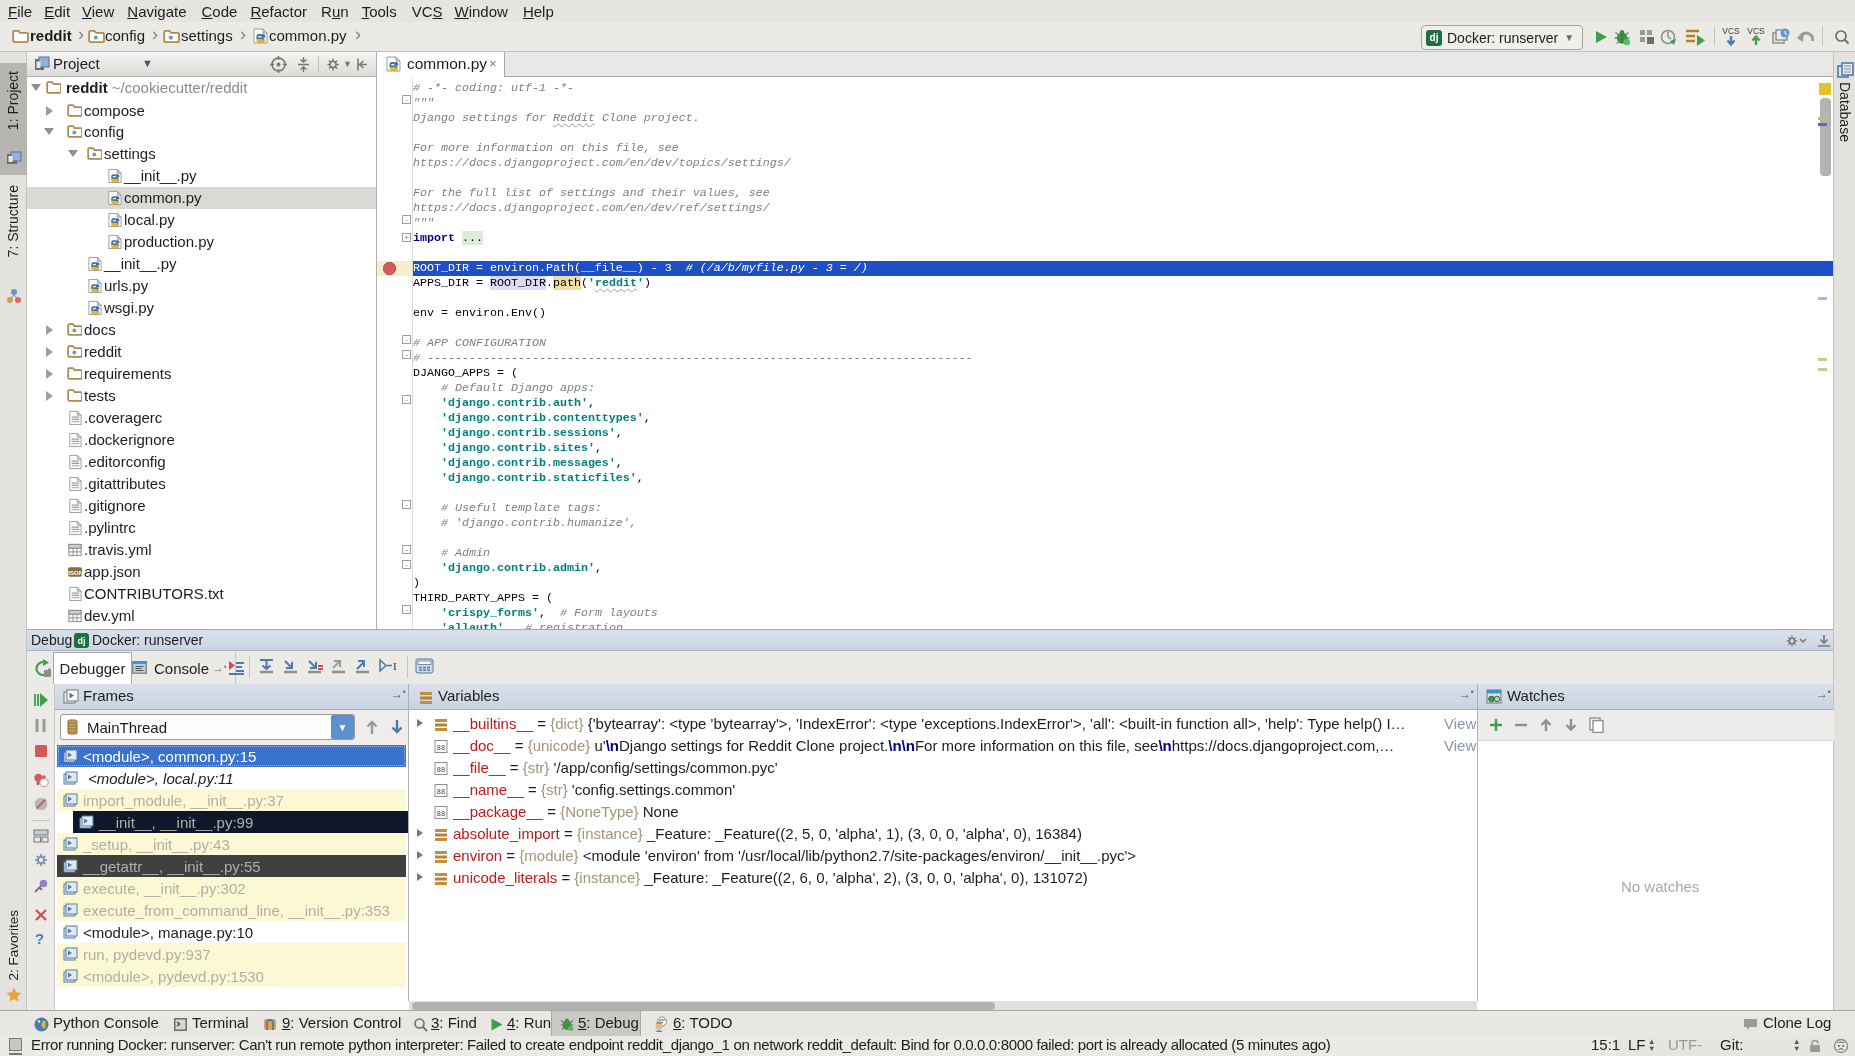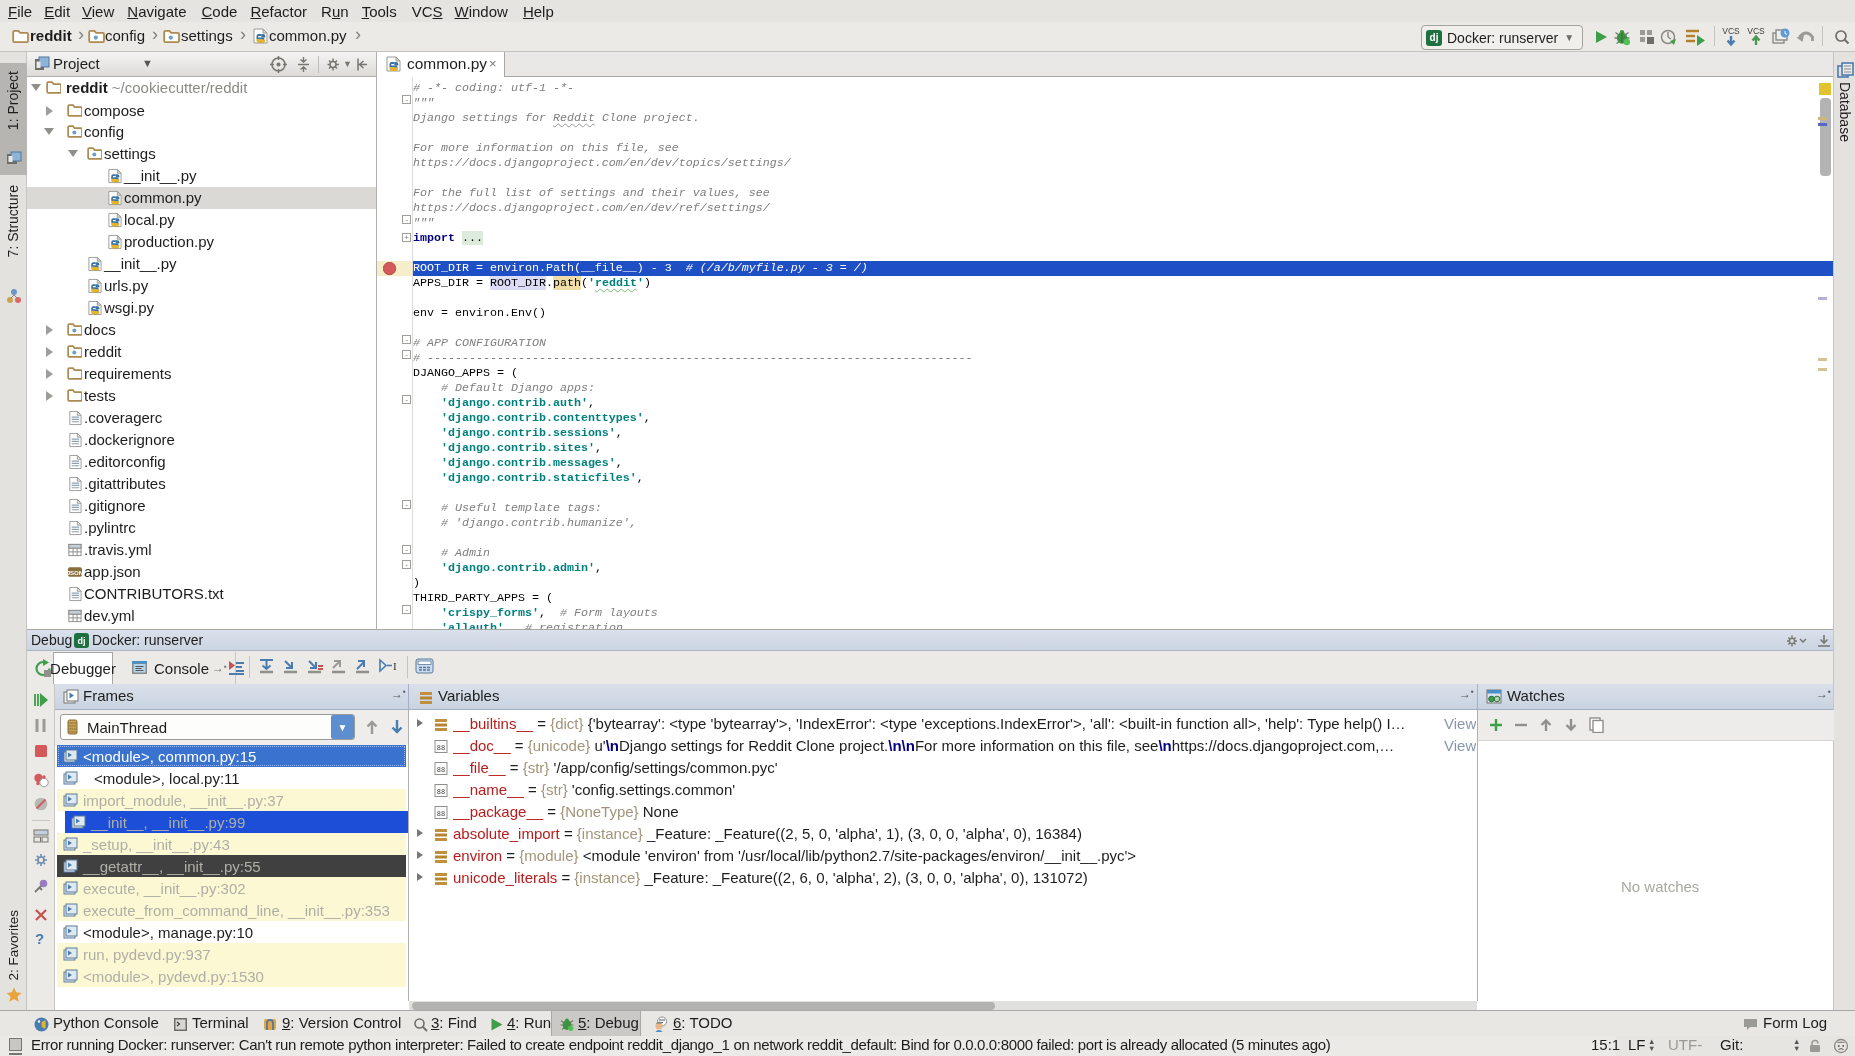--- a/index.html
+++ b/index.html
@@ -390,21 +390,21 @@
  <svg class="a" style="left:1789px;top:3px" width="16" height="16">
       <path d="M8 2v8M4.5 6.5 8 10l3.5-3.5M2 13h12" stroke="#77776f" stroke-width="1.6" fill="none"></path>
     </svg>
 </div>
 <div class="a" style="left:27px;top:651px;width:1806px;height:33px;background:#eceae7;box-sizing:border-box">
  <svg class="a" style="left:6px;top:8px" width="20" height="19">
       <path d="M10 3 a6.5 6.5 0 1 0 6.5 6.5" fill="none" stroke="#3f9e48" stroke-width="2.2"></path>
       <path d="M10 0 l6 3.5-6 3.5z" fill="#3f9e48"></path>
       <rect x="11" y="11" width="7" height="7" fill="#8f8f8b"></rect>
     </svg>
- <div class="a fx" style="left:26px;top:1px;width:60px;height:32px;background:#fff;border:1px solid #a8a6a3;border-bottom:none;justify-content:center;box-sizing:border-box">Debugger</div>
+ <div class="a fx" style="left:26px;top:1px;width:79px;height:32px;background:#fff;border:1px solid #a8a6a3;border-bottom:none;justify-content:center;box-sizing:border-box">Debugger</div>
  <div class="a fx" style="left:98px;top:1px;height:32px;border-right:1px solid #c6c4c0;padding:0 6px">
   <svg width="17" height="16">
         <rect x="1" y="1" width="15" height="13" fill="#8a8a86"></rect>
         <rect x="2.5" y="4" width="12" height="8.5" fill="#b5d4ea"></rect>
         <rect x="1" y="1" width="15" height="2.5" fill="#4a90c8"></rect>
         <path d="M4.5 6.5h8M4.5 8.5h6M4.5 10.5h8" stroke="#555" stroke-width="1.2"></path>
       </svg>
   <span style="margin-left:6px">Console</span>
   <span style="margin-left:3px;margin-right:2px;color:#77776f;font-size:12px">→<span style="font-size:8px;vertical-align:3px">▪</span></span>
  </div>
@@ -516,26 +516,26 @@
  <svg class="a" style="left:333px;top:8px" width="18" height="18">
       <path d="M9 2v12M4.5 9.5 9 14l4.5-4.5" fill="none" stroke="#4a7cb0" stroke-width="2.4"></path>
     </svg>
 <div class="a fx" style="left:2px;top:35px;width:349px;height:22px;background:#3a72cf;outline:1px dotted #9db8e8;outline-offset:-2px;white-space:pre">
 <svg style="margin-left:5px" width="16" height="16">
         <use href="#frameico"></use>
       </svg><span style="margin-left:5px;color:#fff;">&lt;module&gt;, common.py:15</span></div>
 <div class="a fx" style="left:2px;top:57px;width:349px;height:22px;white-space:pre">
 <svg style="margin-left:5px" width="16" height="16">
         <use href="#frameico"></use>
-      </svg><span style="margin-left:16px;">&lt;module&gt;, local.py:11</span></div>
+      </svg><span style="margin-left:10px;font-style:italic;">&lt;module&gt;, local.py:11</span></div>
 <div class="a fx" style="left:2px;top:79px;width:349px;height:22px;background:#fcf8d4;white-space:pre">
 <svg style="margin-left:5px" width="16" height="16">
         <use href="#frameico"></use>
       </svg><span style="margin-left:5px;color:#b0afa6;">import_module, __init__.py:37</span></div>
-<div class="a fx" style="left:10px;top:101px;width:422px;height:22px;background:#1d4ed8;white-space:pre">
+<div class="a fx" style="left:18px;top:101px;width:422px;height:22px;background:#0f172a;white-space:pre">
 <svg style="margin-left:5px" width="16" height="16">
         <use href="#frameico"></use>
       </svg><span style="margin-left:5px;color:#b0afa6;">__init__, __init__.py:99</span></div>
 <div class="a fx" style="left:2px;top:123px;width:349px;height:22px;background:#fcf8d4;white-space:pre">
 <svg style="margin-left:5px" width="16" height="16">
         <use href="#frameico"></use>
       </svg><span style="margin-left:5px;color:#b0afa6;">_setup, __init__.py:43</span></div>
 <div class="a fx" style="left:2px;top:145px;width:349px;height:22px;background:#404040;white-space:pre">
 <svg style="margin-left:5px" width="16" height="16">
         <use href="#frameico"></use>
@@ -686,21 +686,21 @@
       <circle cx="10" cy="5.5" r="4.5" fill="#fff" stroke="#8a8a86"></circle>
       <path d="M7 4h6M7 6.5h4" stroke="#555" stroke-width="1.1"></path>
       <circle cx="7" cy="10" r="3.6" fill="#e8b88a"></circle>
       <path d="M3.5 16 a4 4 0 0 1 7 0z" fill="#4a90c8"></path>
       <path d="M4 8 a3.5 3.5 0 0 1 6.5-.5" fill="#8a8a86"></path>
     </svg>
  <span class="a" style="left:673px;top:3px"><u>6</u>: TODO</span>
  <svg class="a" style="left:1743px;top:7px" width="15" height="13">
       <path d="M1 1h13v8h-7l-3 3v-3H1z" fill="#9a9a96"></path>
     </svg>
- <span class="a" style="left:1763px;top:3px">Form Log</span>
+ <span class="a" style="left:1763px;top:3px">Clone Log</span>
 </div>
 
 <div class="a" style="left:0;top:1036px;width:1616px;height:20px;background:#eceae7">
  <div class="a" style="left:9px;top:2px;width:13px;height:13px;background:#c9c7c4;border:1.5px solid #77776f;box-sizing:border-box"></div>
  <div class="a" style="left:9px;top:17px;width:13px;height:1.5px;background:#77776f"></div>
  <span class="a" style="left:31px;top:0px;letter-spacing:-0.35px">Error running Docker: runserver: Can't run remote python interpreter: Failed to create endpoint reddit_django_1 on network reddit_default: Bind for 0.0.0.0:8000 failed: port is already allocated (5 minutes ago)</span>
  <span class="a" style="left:1591px;top:0px">15:1</span>
  <span class="a" style="left:1628px;top:0px">LF</span>
  <span class="a" style="left:1648px;top:2px;font-size:7.5px;color:#555;line-height:7px">▲<br>▼</span>
  <span class="a" style="left:1668px;top:0px;color:#9a9a95">UTF-8</span>

